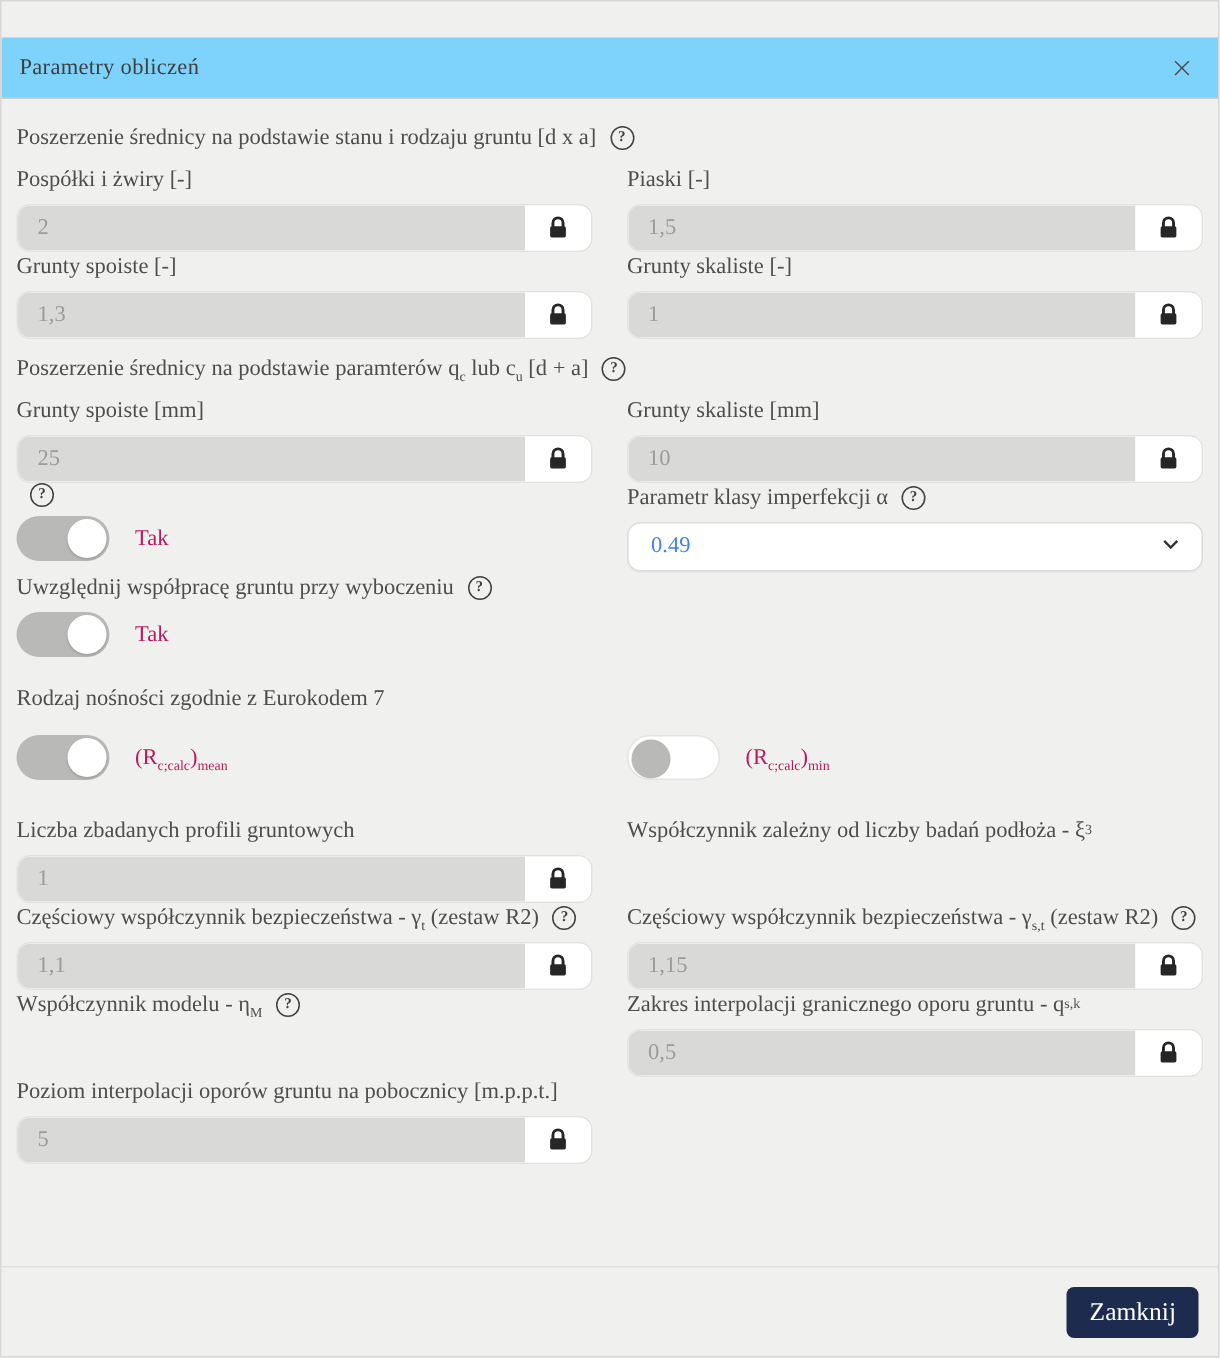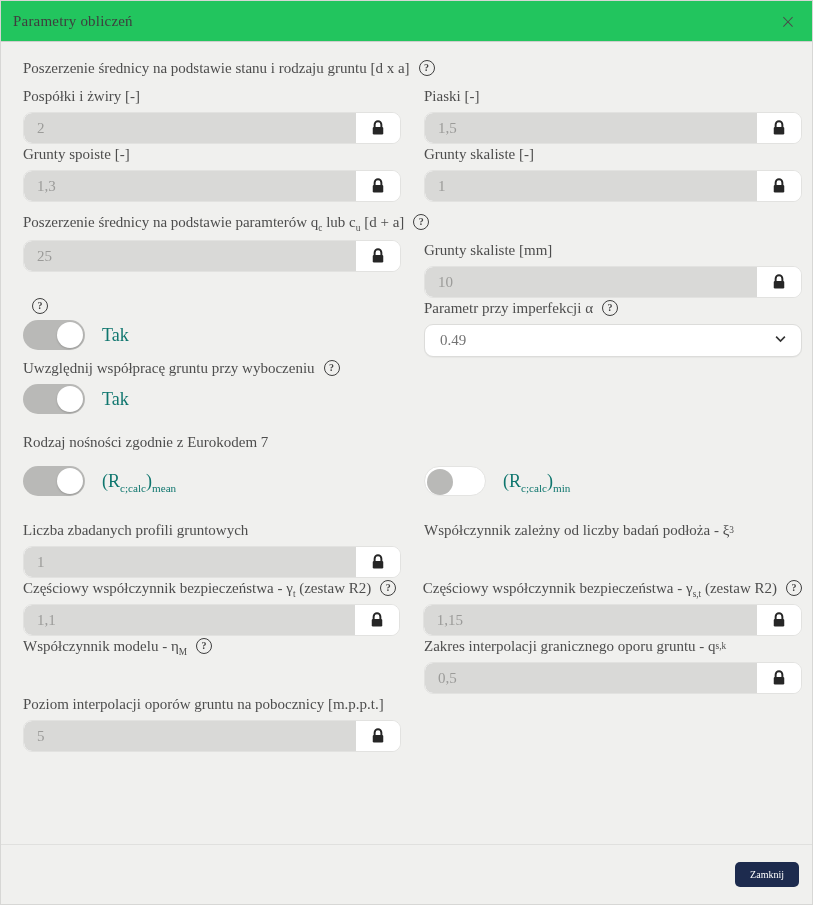--- a/index.html
+++ b/index.html
@@ -11,34 +11,35 @@
   .dialog {
     width: 813px; height: 905px;
     background: #f0f0ee;
     display: flex; flex-direction: column;
     overflow: hidden;
     border: 1px solid #d7d7d5;
   }
   
   .dialog-header {
     height: 41px; flex: 0 0 41px;
-    background: #22c55e;
+    background: #7dd3fc;
     border-bottom: 1px solid #cfcfcd;
     display: flex; align-items: center; justify-content: space-between;
     padding: 0 12px;
+    margin-top: 24px;
   }
   .dialog-title { font-size: 15px; color: #3e3e3e; letter-spacing: .2px; }
   .close-icon {
     font-size: 19px; color: #4a4a4a; cursor: pointer; line-height: 1;
     padding: 2px 4px; font-family: "DejaVu Sans", sans-serif; font-weight: 300;
   }
   
   .dialog-body {
     flex: 1 1 auto;
-    padding: 16px 10px 8px 22px;
+    padding: 16px 10px 8px 10px;
     overflow: hidden;
   }
   .section-heading {
     font-size: 15px; color: #4d4d4d; line-height: 20px;
     margin: 0 0 8px 0;
     display: flex; align-items: center;
   }
   .section-heading.spaced { margin-top: 10px; }
   .grid-row {
     display: grid; grid-template-columns: 1fr 1fr; column-gap: 23px;
@@ -91,47 +92,47 @@
   .toggle.on  { background: #b9b9b7; }
   .toggle.off { background: #ffffff; border: 1px solid #e4e4e2; }
   .toggle .knob {
     width: 26px; height: 26px; border-radius: 50%;
     position: absolute; top: 2px;
     box-shadow: 0 1px 2px rgba(0,0,0,.18);
   }
   .toggle.on  .knob { right: 2px; background: #ffffff; }
   .toggle.off .knob { left: 2px;  background: #b9b9b7; box-shadow: none; }
   .toggle-state, .toggle-rich-label {
-    font-size: 18px; color: #0f766e; white-space: nowrap;
+    font-size: 15px; color: #be185d; white-space: nowrap;
   }
   
   .select-control {
     height: 33px;
     background: #ffffff;
     border: 1px solid #dcdcda;
     border-radius: 9px;
     display: flex; align-items: center; justify-content: space-between;
     padding: 0 13px 0 15px;
-    font-size: 15px; color: #737373;
+    font-size: 15px; color: #3b82f6;
     cursor: pointer;
     box-shadow: 0 1px 1px rgba(0,0,0,.04);
   }
   
   .dialog-footer {
     flex: 0 0 60px;
     border-top: 1px solid #e0e0de;
     display: flex; align-items: center; justify-content: flex-end;
     padding: 0 13px;
     background: #f0f0ee;
   }
   .primary-button {
     background: #1d2b4e;
     color: #ffffff;
     border: none; border-radius: 5px;
-    font-size: 10px;
+    font-size: 17px;
     font-family: "Liberation Serif", "DejaVu Serif", serif;
     padding: 7px 15px;
     cursor: pointer;
   }
   .pair-row { margin-bottom: 12px; }
 </style>
 </head>
 <body>
 
 <div class="dialog">
@@ -203,20 +204,21 @@
     </div>
 
     <div class="section-heading spaced">
       <span><span>Poszerzenie średnicy na podstawie paramterów q</span><sub>c</sub><span> lub c</span><sub>u</sub><span> [d + a]</span></span>
       <span class="help-icon">?</span>
     </div>
 
 
     <div class="grid-row">
       <div class="field">
+        <div class="field-label">Grunty spoiste [mm]</div>
         <div class="input-locked">
           <div class="input-value">25</div>
           <div class="lock-cap">
             <svg width="18" height="18" viewBox="0 0 24 24">
                 <path d="M7.5 11V7.5a4.5 4.5 0 0 1 9 0V11" fill="none" stroke="#262626" stroke-width="2.6"></path>
                 <rect x="5" y="10.5" width="14" height="10" rx="1.6" fill="#262626"></rect>
               </svg>
           </div>
         </div>
       </div>
@@ -241,21 +243,21 @@
         </div>
         <div class="toggle-line">
           <div class="toggle on">
               <div class="knob"></div>
             </div>
           <span class="toggle-state">Tak</span>
         </div>
       </div>
       <div class="field">
         <div class="field-label">
-          <span>Parametr przy imperfekcji α</span>
+          <span>Parametr klasy imperfekcji α</span>
           <span class="help-icon">?</span>
         </div>
         <div class="select-control">
           <span>0.49</span>
           <span>
             <svg width="15" height="15" viewBox="0 0 24 24">
                 <polyline points="5,9 12,16 19,9" fill="none" stroke="#333" stroke-width="2.6"></polyline>
               </svg>
           </span>
         </div>

